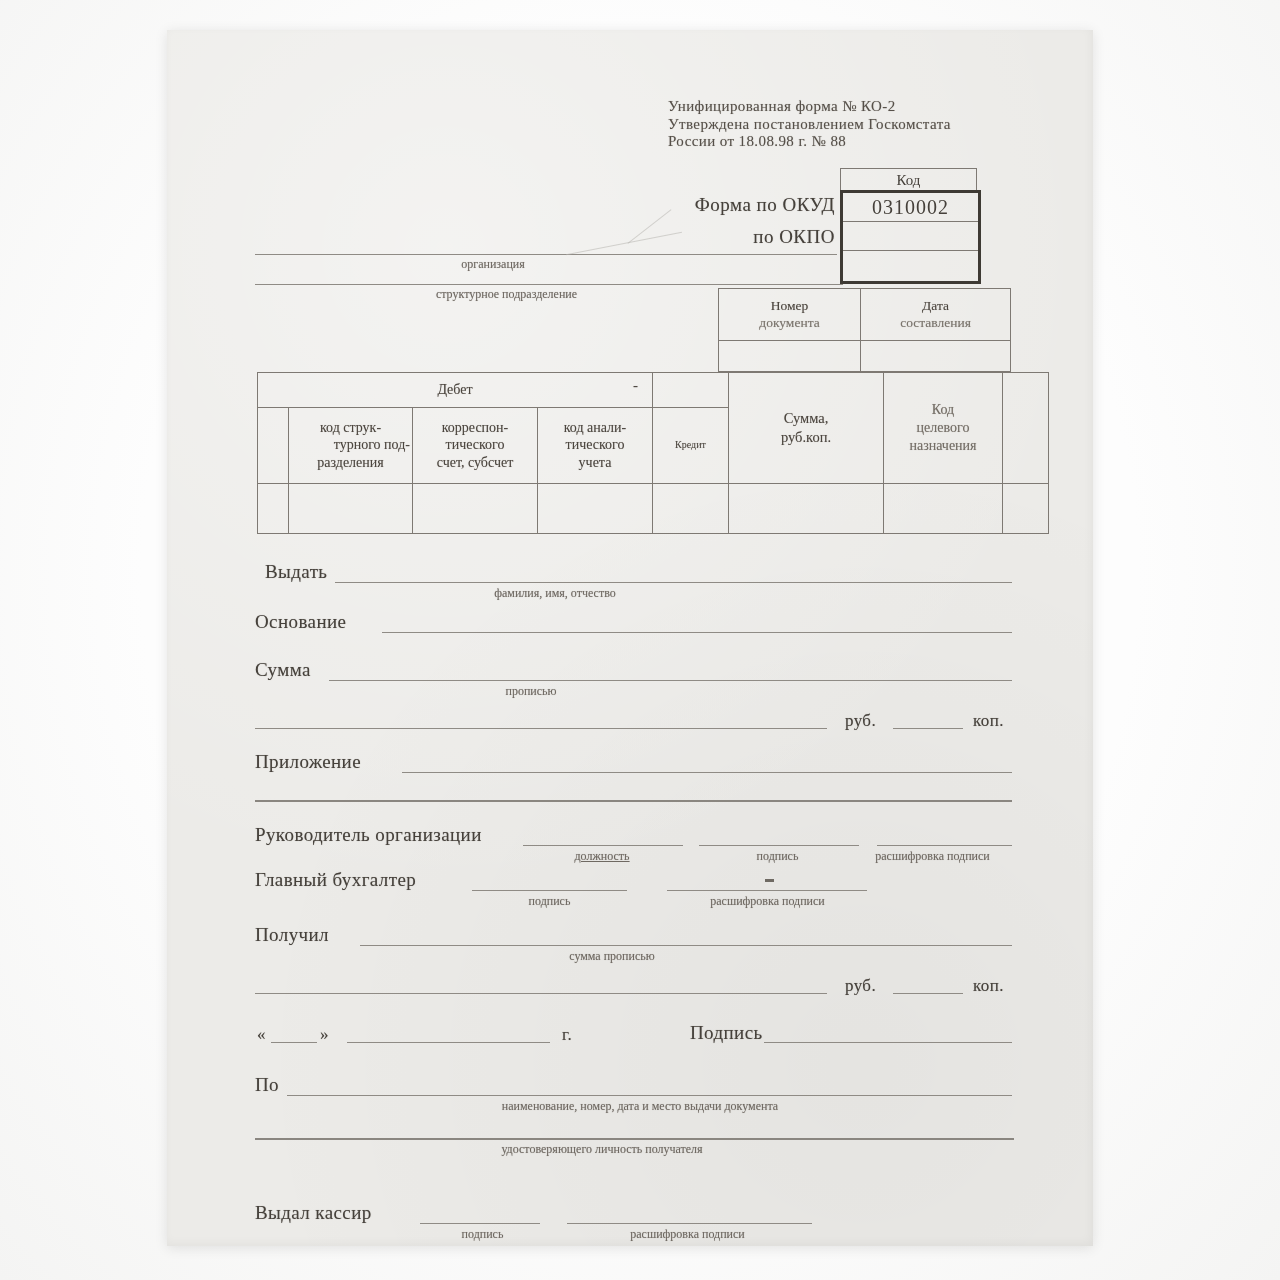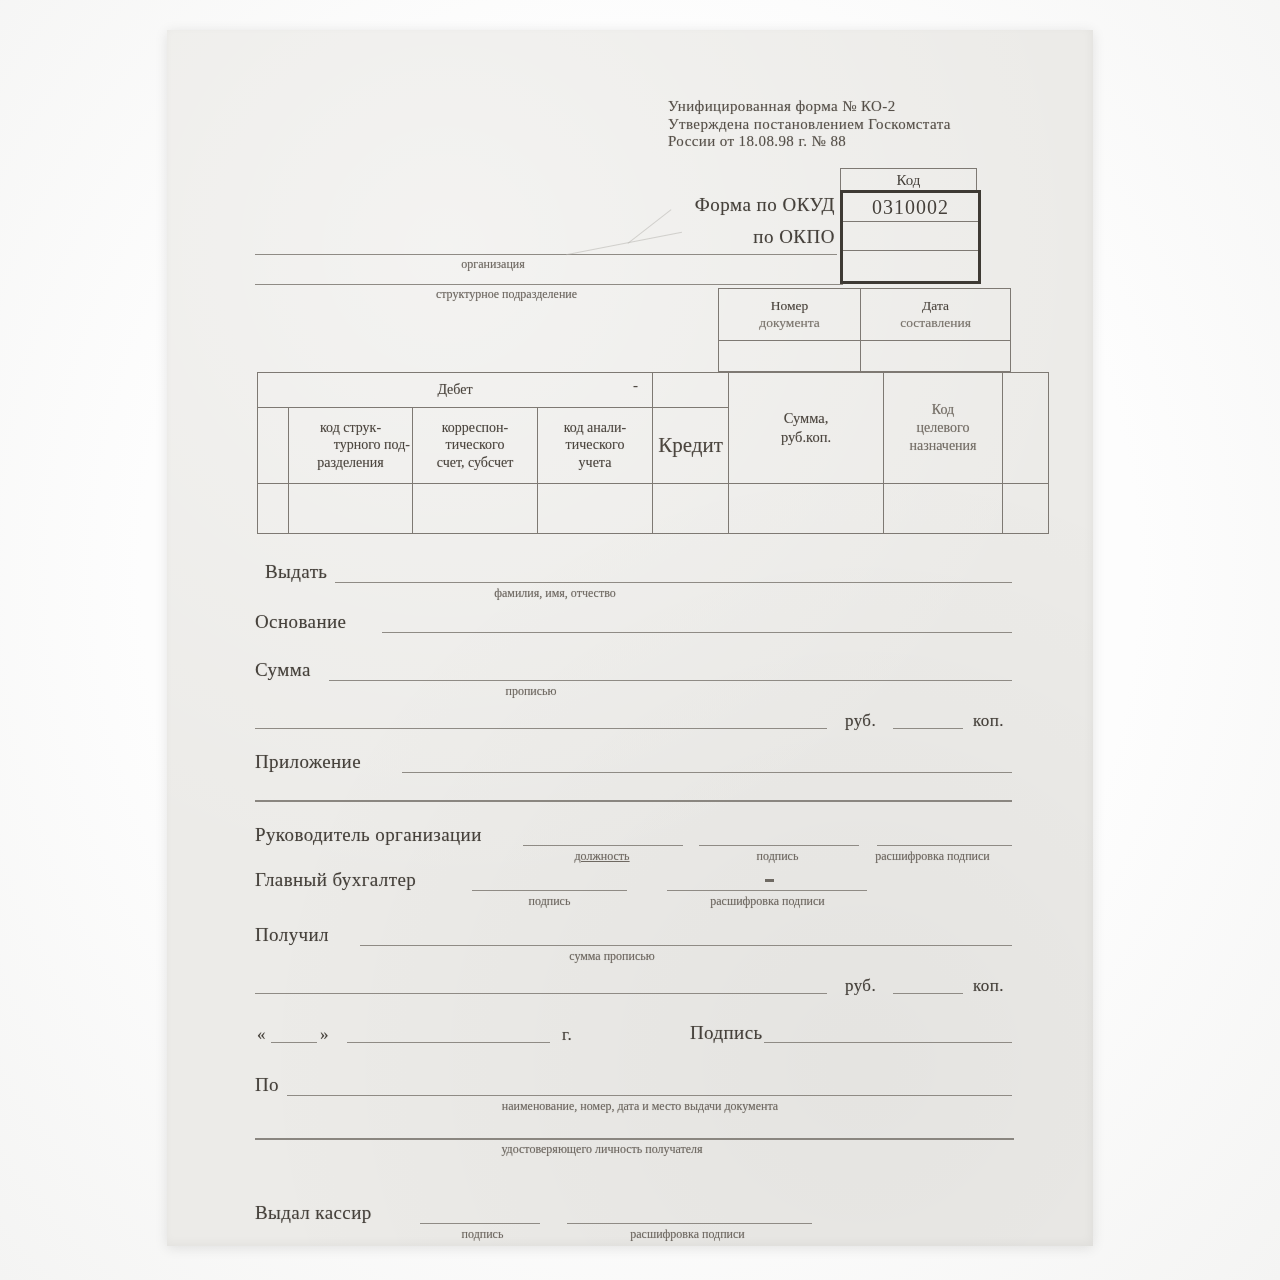--- a/index.html
+++ b/index.html
@@ -124,21 +124,21 @@
         <td style="width:120px;">
           <span style="display:block;">корреспон-</span>
           <span style="display:block;">тического</span>
           <span style="display:block;">счет, субсчет</span>
         </td>
         <td style="width:110px;">
           <span style="display:block;">код анали-</span>
           <span style="display:block;">тического</span>
           <span style="display:block;">учета</span>
         </td>
-        <td style="font-size:21px;">Кредит</td>
+        <td style="font-size:10px;">Кредит</td>
       </tr>
       <tr style="height:50px;">
         <td class="bt bl"></td>
         <td class="bt"></td>
         <td class="bt"></td>
         <td class="bt"></td>
         <td class="bt"></td>
         <td class="bt"></td>
         <td class="bt"></td>
         <td class="bt br"></td>

